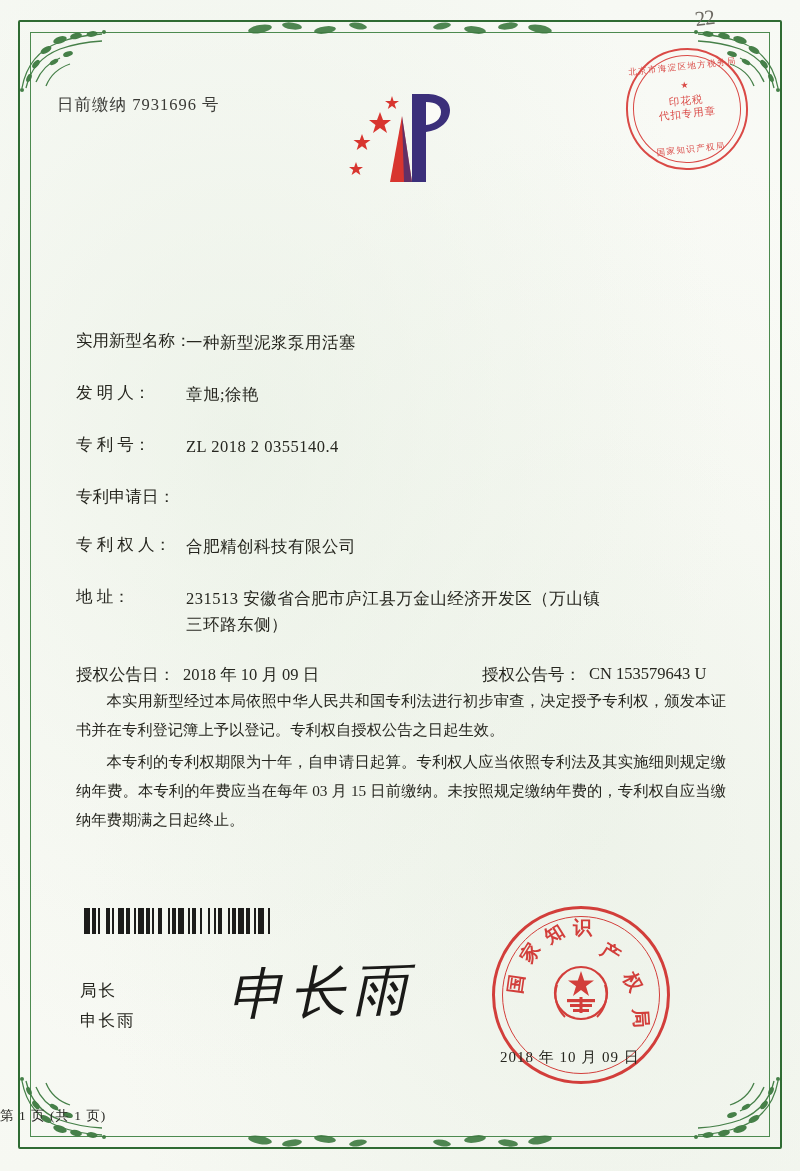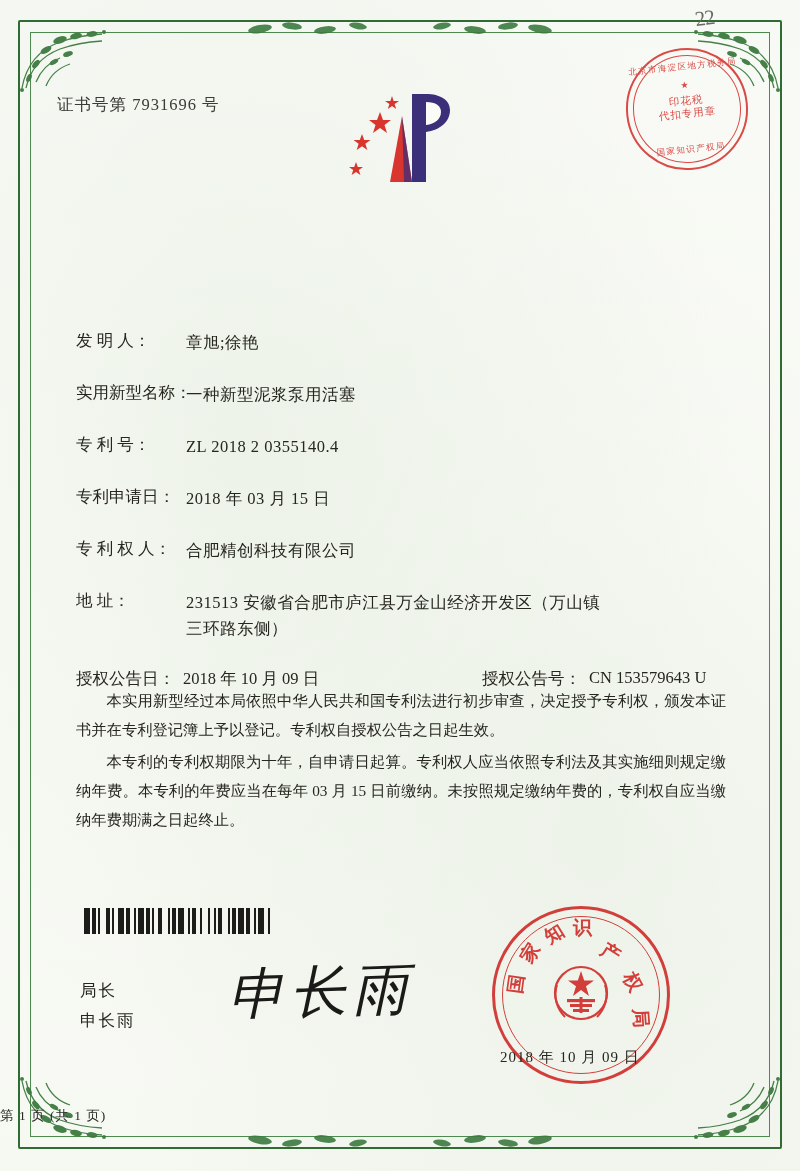--- a/index.html
+++ b/index.html
@@ -428,21 +428,21 @@
       <ellipse cx="212" cy="10" rx="9" ry="3.2" transform="rotate(-10 212 10)"></ellipse>
       <ellipse cx="245" cy="14" rx="11" ry="3.6" transform="rotate(8 245 14)"></ellipse>
       <ellipse cx="278" cy="10" rx="10" ry="3.4" transform="rotate(-8 278 10)"></ellipse>
       <ellipse cx="310" cy="13" rx="12" ry="4" transform="rotate(10 310 13)"></ellipse>
     </g>
   </svg>
 
   <div class="page-scribble">22</div>
 
   <div class="cert-no">
-    <span>证书号第</span>
+    <span>日前缴纳</span>
     <span>7931696</span>
     <span>号</span>
   </div>
 
   <svg class="logo" viewBox="0 0 150 112">
     <path d="M84 12 L84 100 L98 100 L98 50 C112 48 122 40 122 28 C122 18 112 12 98 12 Z" fill="#3b2f7a"></path>
     <path d="M98 20 C108 20 113 24 113 30 C113 37 107 42 98 43 Z" fill="#fbfbf7"></path>
     <path d="M74 34 L84 100 L62 100 Z" fill="#d8352f"></path>
     <path d="M74 34 L84 100 L76 100 Z" fill="#3b2f7a" opacity="0.75"></path>
     <g fill="#d8352f">
@@ -461,37 +461,36 @@
       <div>印花税</div>
       <div>代扣专用章</div>
     </div>
     <div class="arc-bottom">国家知识产权局</div>
   </div>
 
 
   <div class="fields">
 
     <div class="row">
+      <div class="label">实用新型名称：</div>
+      <div class="value">一种新型泥浆泵用活塞</div>
+    </div>
+
+    <div class="row">
       <div class="label">发 明 人：</div>
       <div class="value">章旭;徐艳</div>
-    </div>
-
-    <div class="row">
-      <div class="label">实用新型名称：</div>
-      <div class="value">一种新型泥浆泵用活塞</div>
     </div>
 
     <div class="row">
       <div class="label">专 利 号：</div>
       <div class="value">ZL 2018 2 0355140.4</div>
     </div>
 
     <div class="row">
       <div class="label">专利申请日：</div>
-      <div class="value">2018 年 03 月 15 日</div>
     </div>
 
     <div class="row">
       <div class="label">专 利 权 人：</div>
       <div class="value">合肥精创科技有限公司</div>
     </div>
 
     <div class="row">
       <div class="label">地 址：</div>
       <div class="value">

